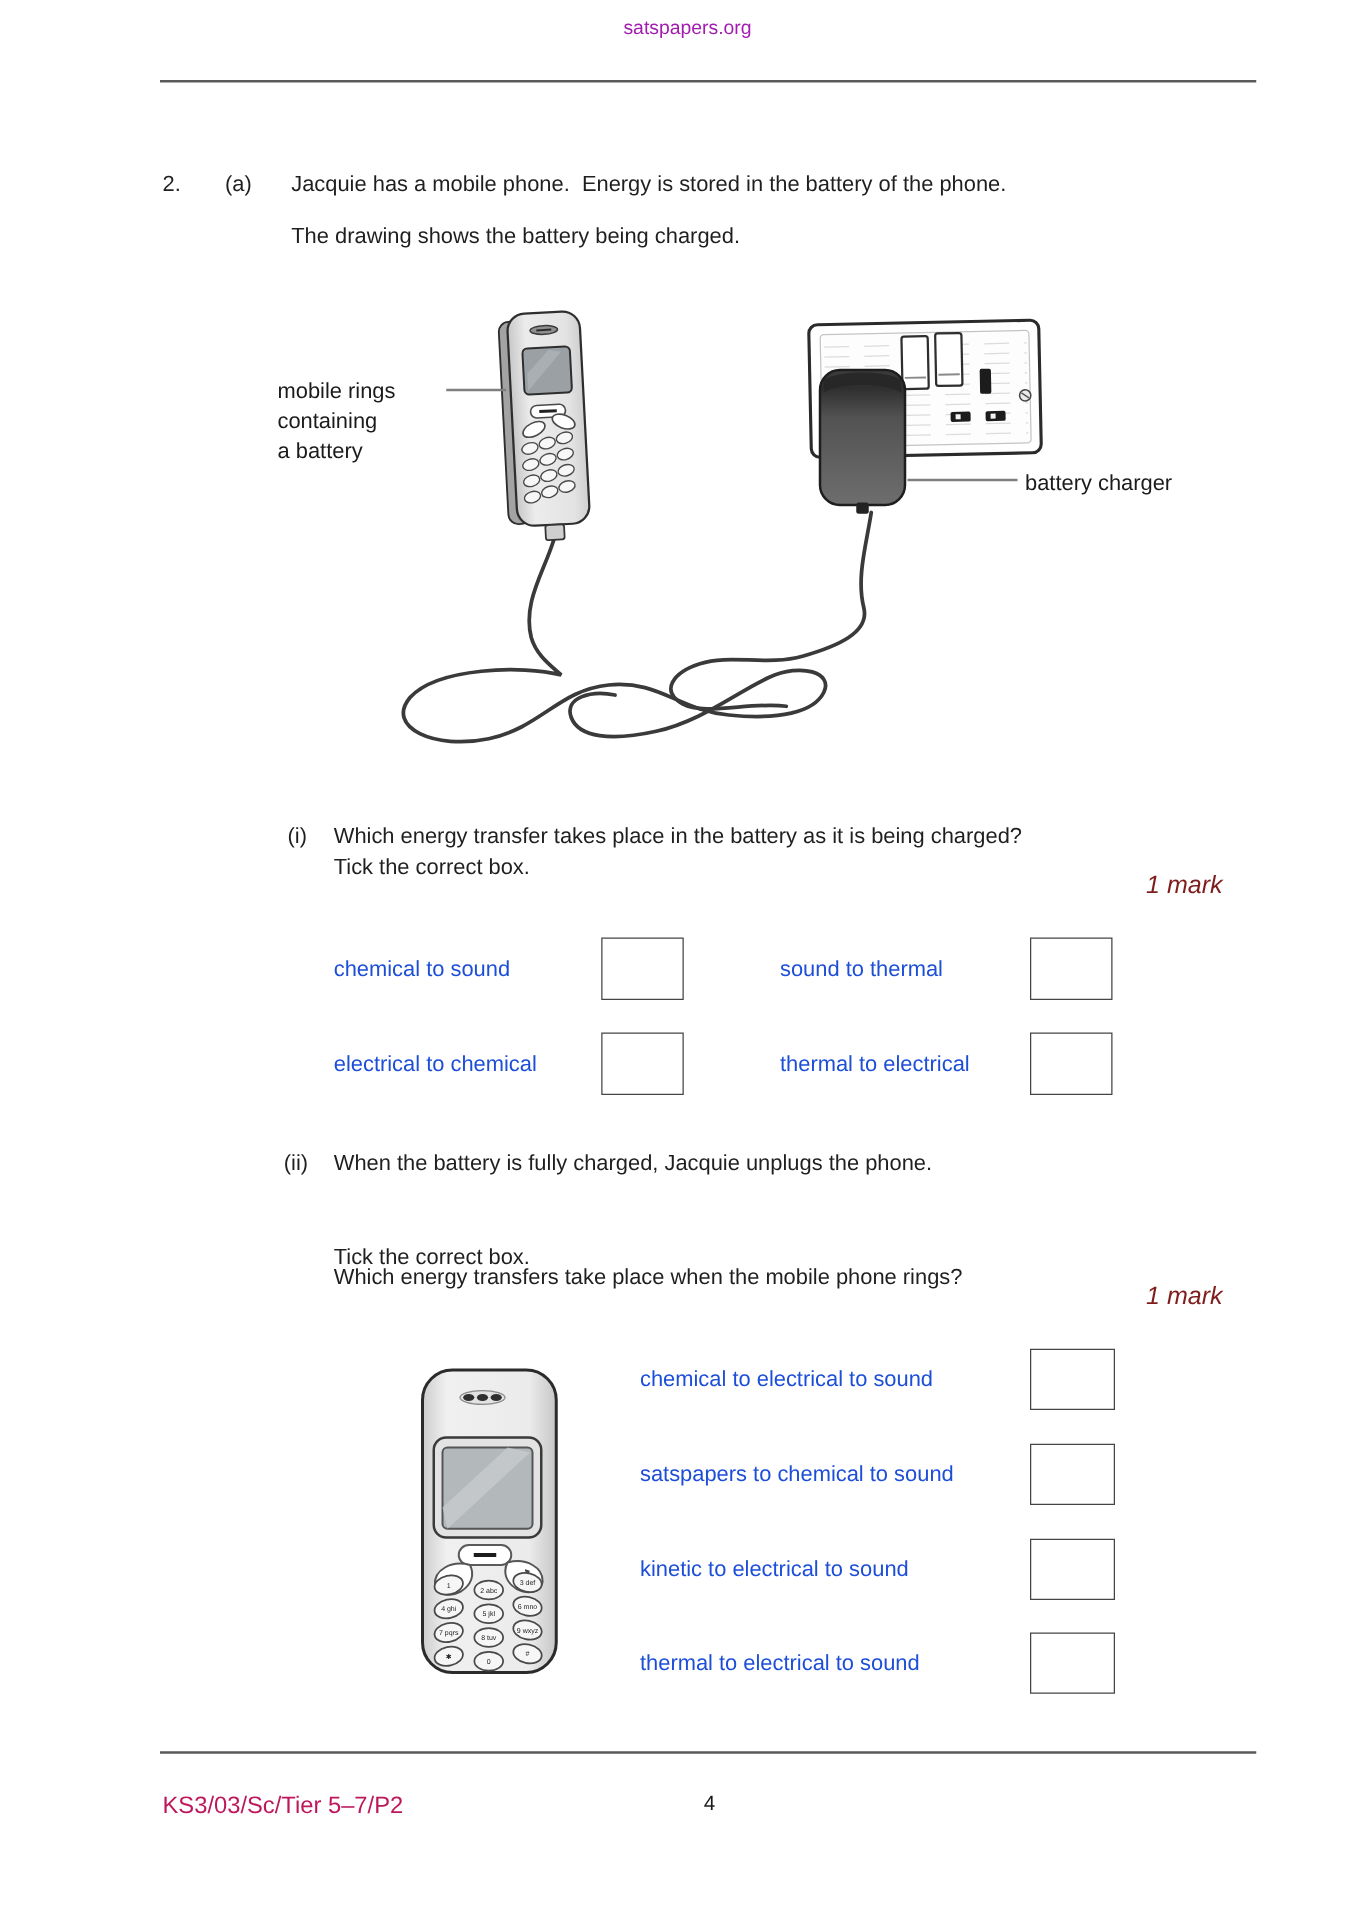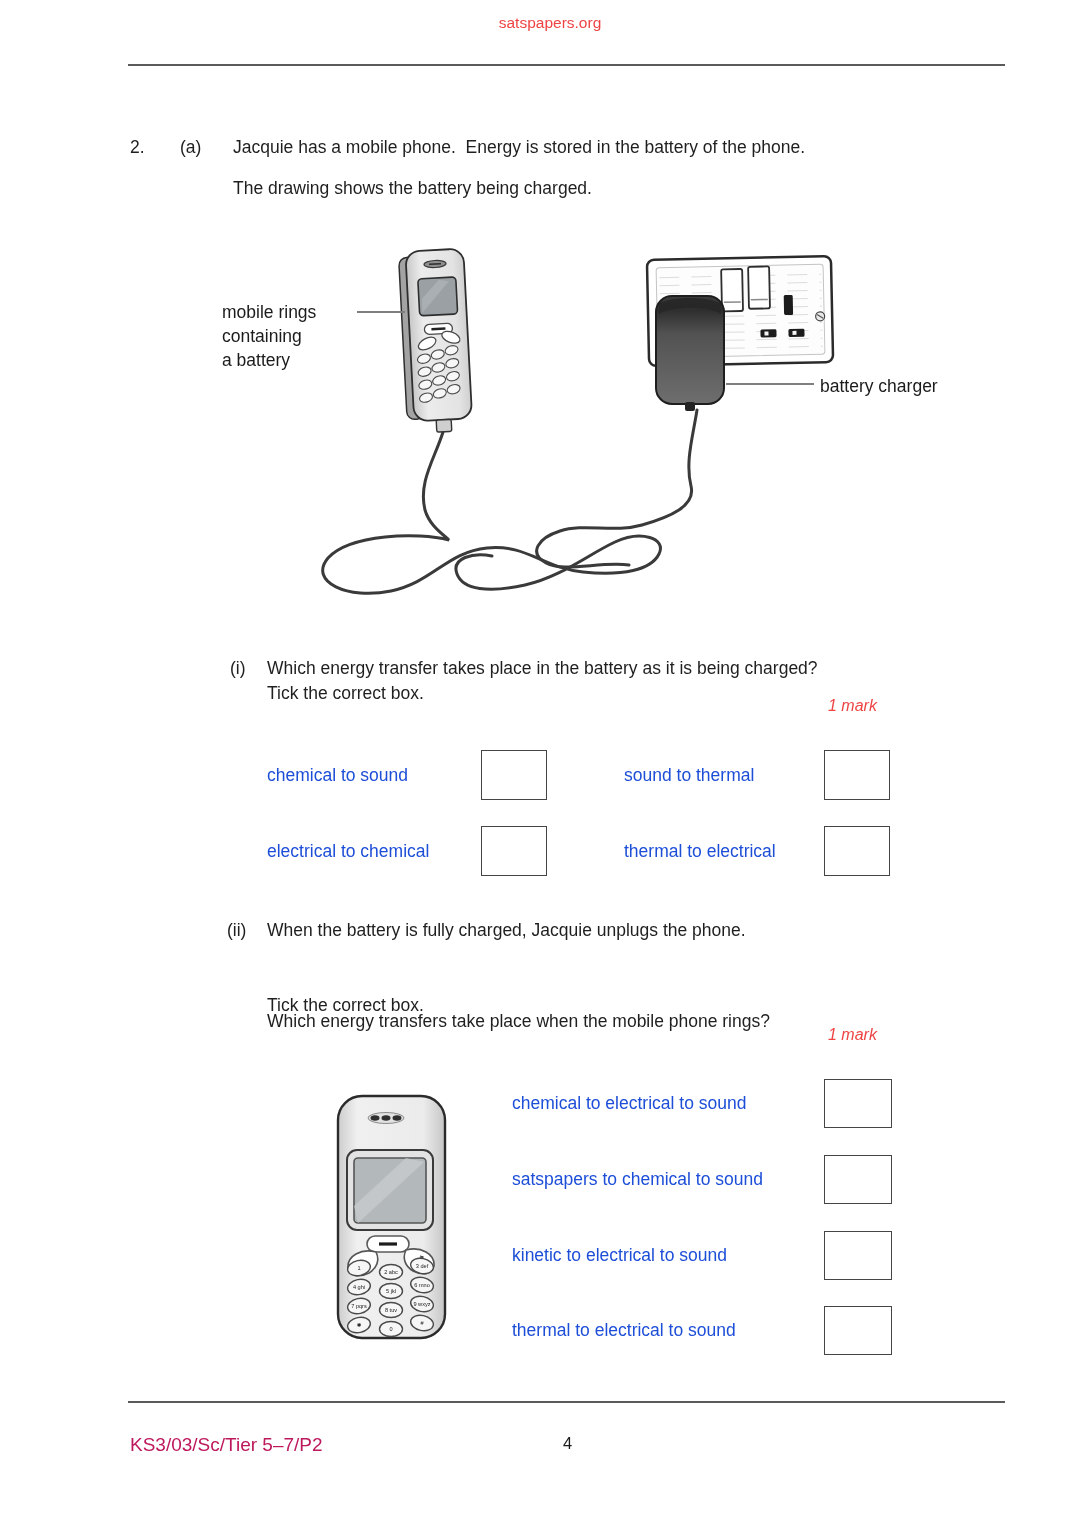--- a/index.html
+++ b/index.html
@@ -3,23 +3,23 @@
 <meta charset="utf-8">
 <style>
   html,body{margin:0;padding:0;background:#ffffff;}
   .page{
     position:relative;width:1080px;height:1527px;background:#ffffff;overflow:hidden;
     font-family:"Liberation Sans", sans-serif;color:#1f1f1f;
   }
   .abs{position:absolute;}
   .t{font-size:17.5px;line-height:25px;color:#1f1f1f;white-space:pre;}
   .rule{position:absolute;height:2px;background:#5a5a5a;}
-  .site{position:absolute;top:14px;left:0;right:0;text-align:center;font-size:15.5px;color:#ef4444;padding-left:20px;}
+  .site{position:absolute;top:14px;left:0;right:0;text-align:center;font-size:15.5px;color:#a21caf;padding-left:20px;}
   .figlabel{font-size:17.5px;line-height:24px;color:#1b1b1b;}
-  .mark{position:absolute;width:150px;font-style:italic;font-size:16px;color:#ef4444;}
+  .mark{position:absolute;width:150px;text-align:right;font-style:italic;font-size:20px;color:#7f1d1d;}
   .tickbox{position:absolute;background:#fff;border:1.5px solid #454545;box-sizing:border-box;}
   .optlabel{position:absolute;display:flex;align-items:center;font-size:17.5px;color:#1d4ed8;white-space:pre;}
   .footer-ref{position:absolute;font-size:19px;color:#be185d;}
   .footer-page{position:absolute;font-size:16.5px;color:#1b1b1b;}
   svg{display:block;}
 </style>
 </head>
 <body>
 
 <div class="page">

